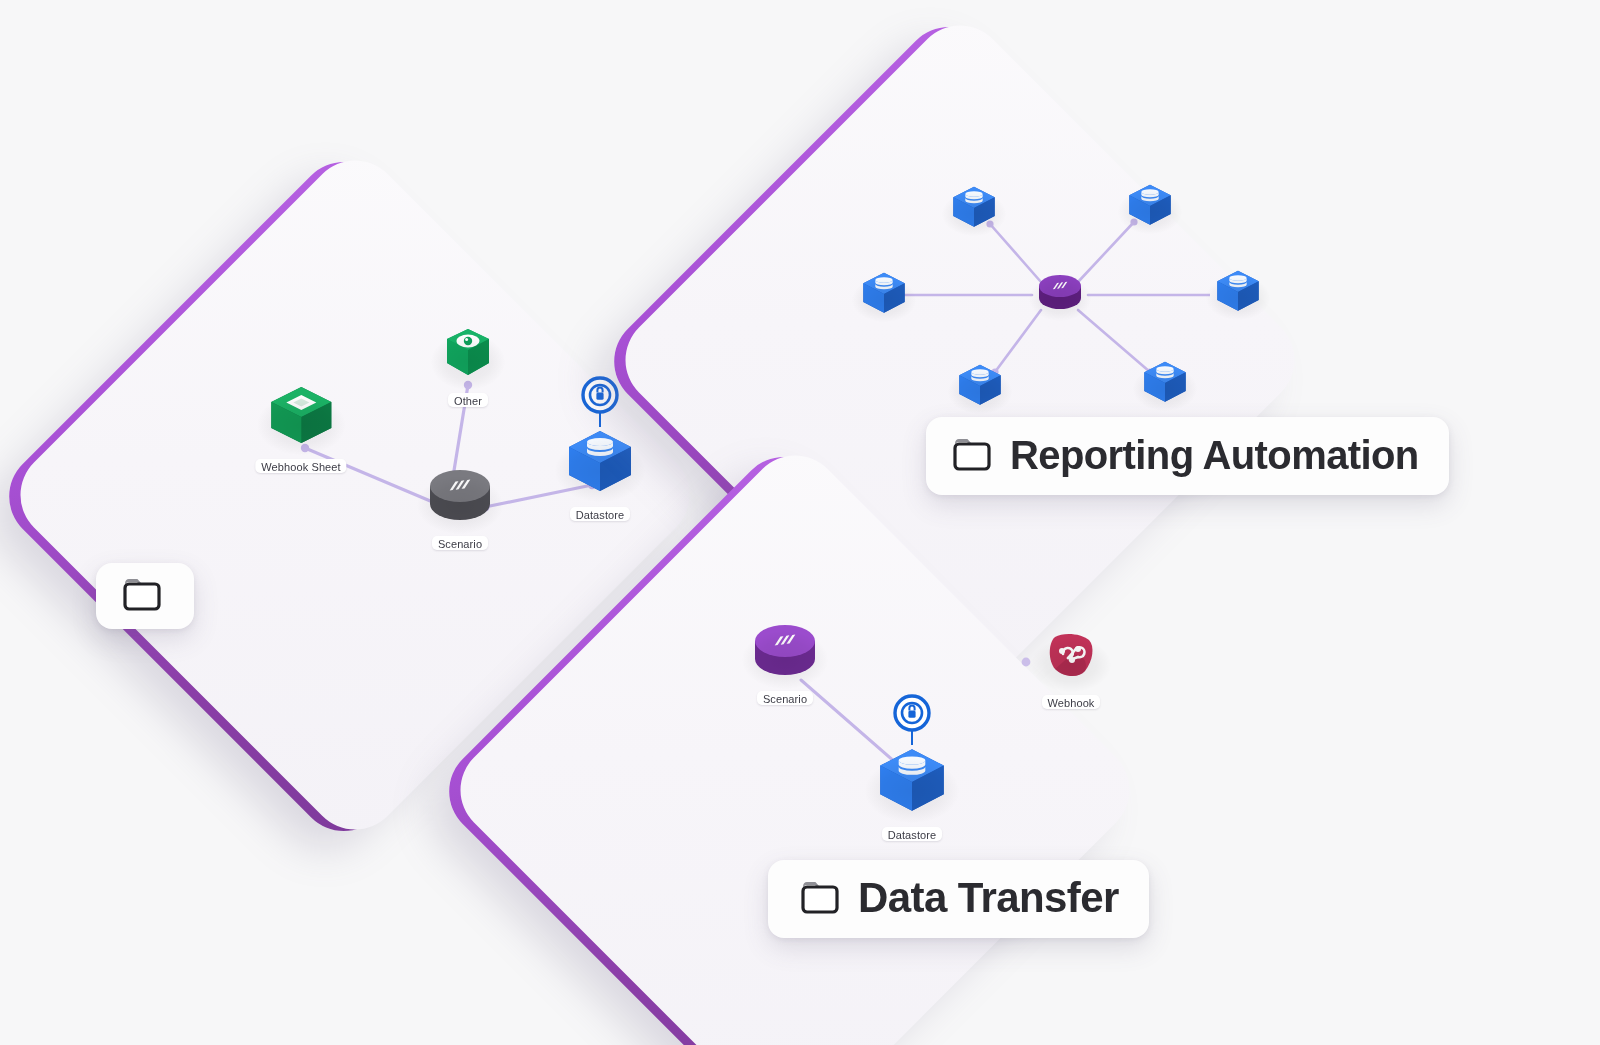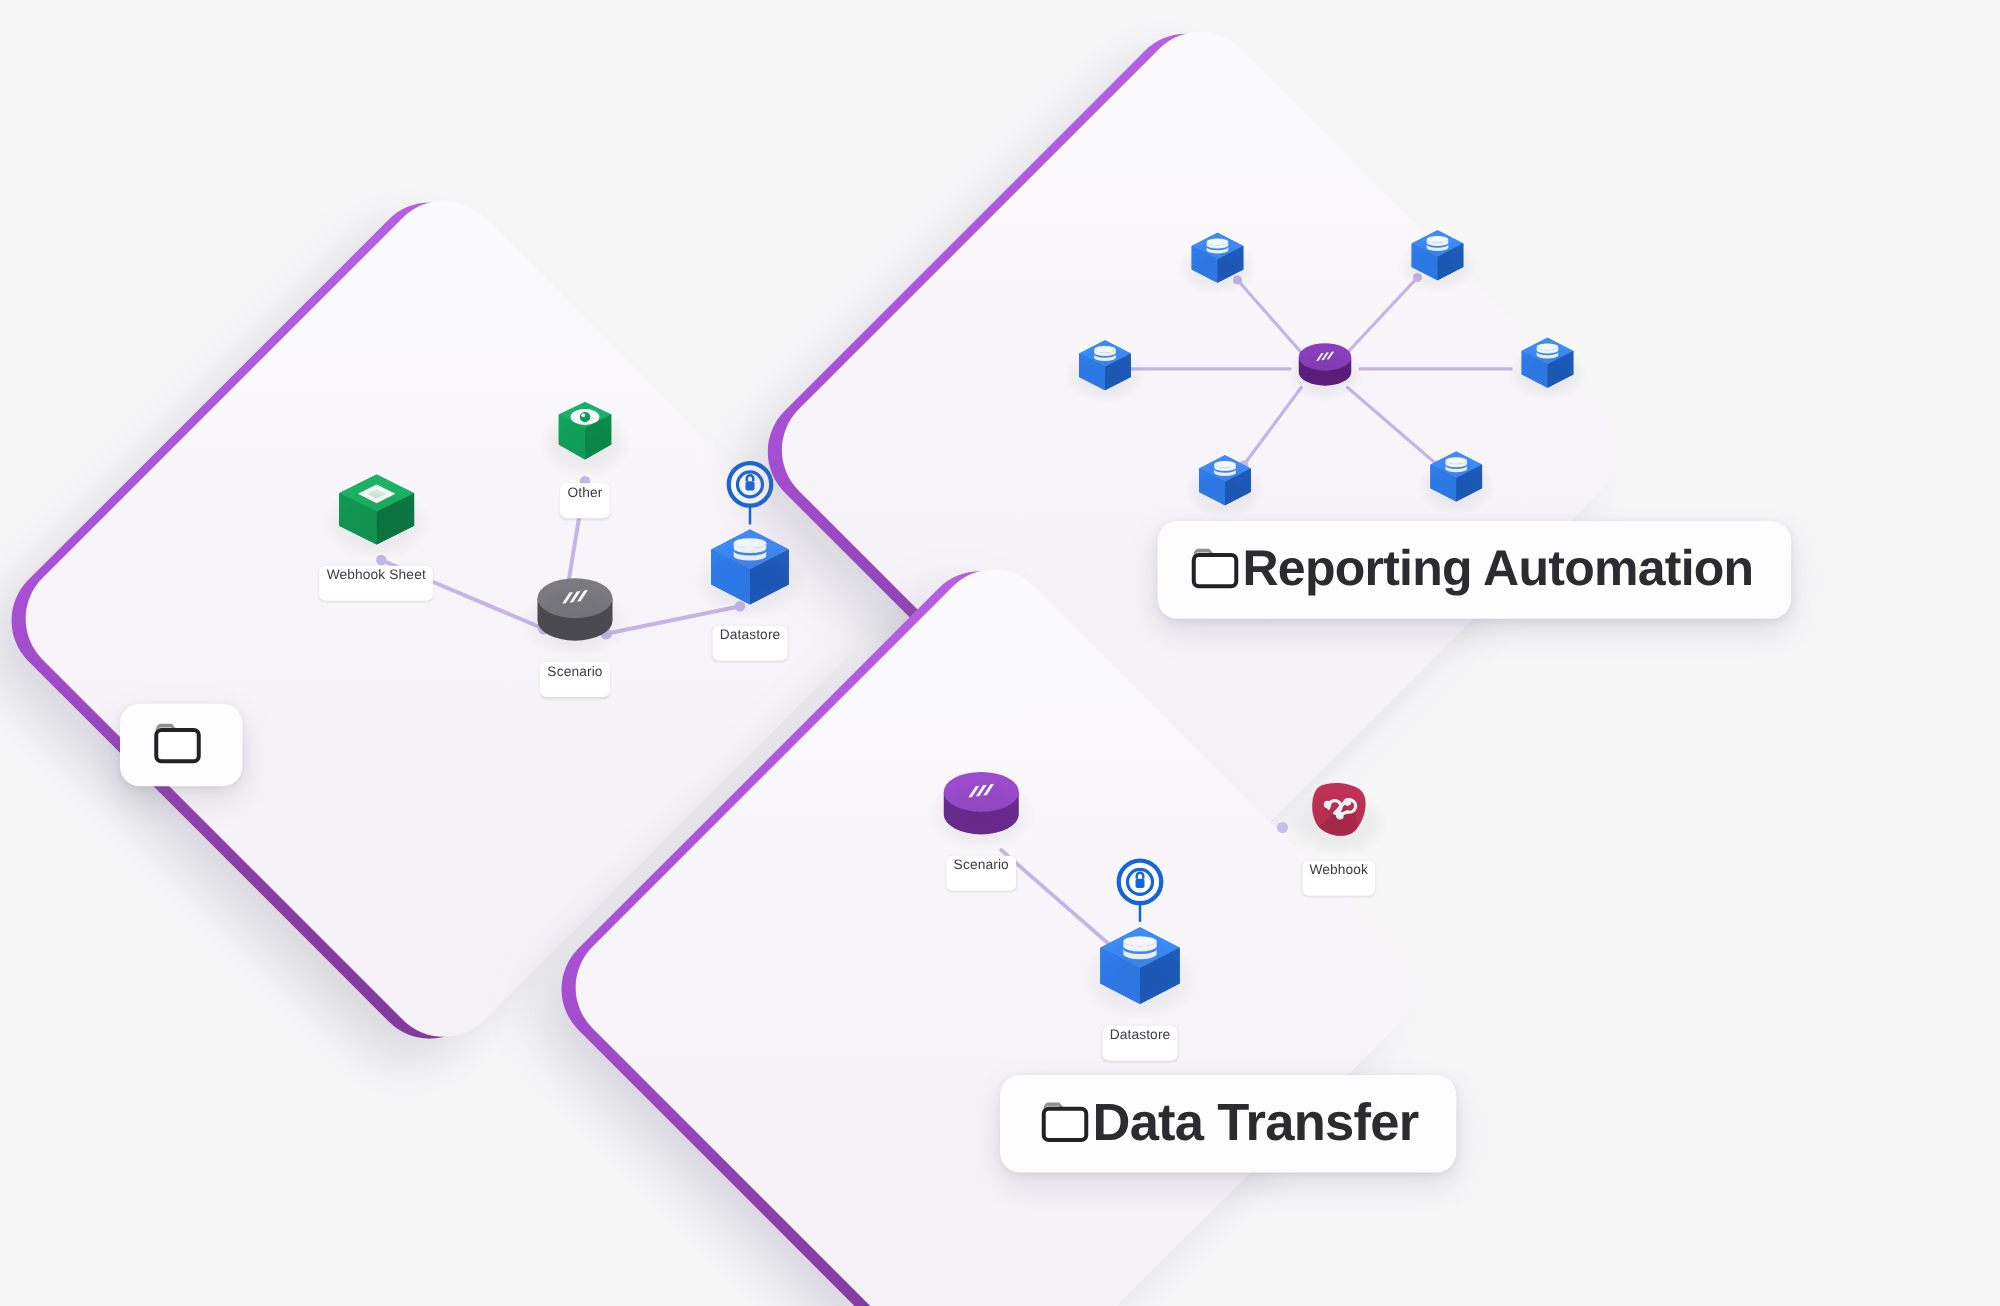--- a/index.html
+++ b/index.html
@@ -41,38 +41,38 @@
   .glyphwrap{position:relative;display:block;}
   .halo{
     position:absolute;left:50%;top:58%;transform:translate(-50%,-50%);
     border-radius:50%;
     background:radial-gradient(ellipse at 50% 50%,rgba(0,0,0,.075) 0%,rgba(0,0,0,.045) 45%,rgba(0,0,0,0) 72%);
   }
   .nodelabel{
     margin-top:2px;
     background:#ffffff;
     border-radius:5px;
-    padding:2px 6px 14px 6px;
+    padding:2px 6px 0 6px;
     font-size:11px;
     line-height:12px;
     color:#3c3c46;
     white-space:nowrap;
     box-shadow:0 1px 2px rgba(40,35,60,.12);
     letter-spacing:.1px;
   }
 
   
   .lockbadge{position:absolute;left:50%;transform:translateX(-50%);}
   .lockstem{position:absolute;left:50%;transform:translateX(-50%);
             width:2px;background:#1565d8;}
 
   
   .pill{
     position:absolute;
-    display:flex;align-items:center;gap:0;
+    display:flex;align-items:center;gap:16px;
     background:#fdfdfd;
     border-radius:16px;
     box-shadow:0 10px 26px rgba(90,80,110,.16),0 2px 6px rgba(90,80,110,.10);
     padding:14px 30px 16px 26px;
   }
   .pill .ptext{
     font-size:42px;
     font-weight:700;
     color:#2b2b30;
     letter-spacing:-.6px;
@@ -421,21 +421,21 @@
             <circle cx="25" cy="24" r="3" fill="#ffffff"></circle>
             <circle cx="41" cy="22" r="3" fill="#ffffff"></circle>
             <circle cx="35" cy="33" r="3" fill="#ffffff"></circle>
           </svg>
         </span>
         <span class="nodelabel">Webhook</span>
       </div>
     </div>
   </div>
 
-  <div class="pill" style="left:800px;top:860px;padding-left:32px;">
+  <div class="pill" style="left:768px;top:860px;padding-left:32px;">
     <svg class="folder-ico" width="42" height="36" viewBox="0 0 42 36">
       <path d="M3 9 C3 6.5 5 5 7 5 H15 L19.5 10 H33 C35.5 10 37 11.8 37 14 V10.5 C37 8 35 6.6 33 6.6 H19.5 L15.4 2 H7 C4.6 2 3 4 3 6.4 Z" fill="#8f8f95"></path>
       <path d="M3 11 C3 8.6 4.9 7 7 7 H33 C35.3 7 37 8.8 37 11 V28 C37 30.4 35.2 32 33 32 H7 C4.8 32 3 30.3 3 28 Z" fill="#ffffff" stroke="#222226" stroke-width="3.2" stroke-linejoin="round"></path>
     </svg>
     <span class="ptext">Data Transfer</span>
   </div>
 
 </div>
 
 </body></html>

